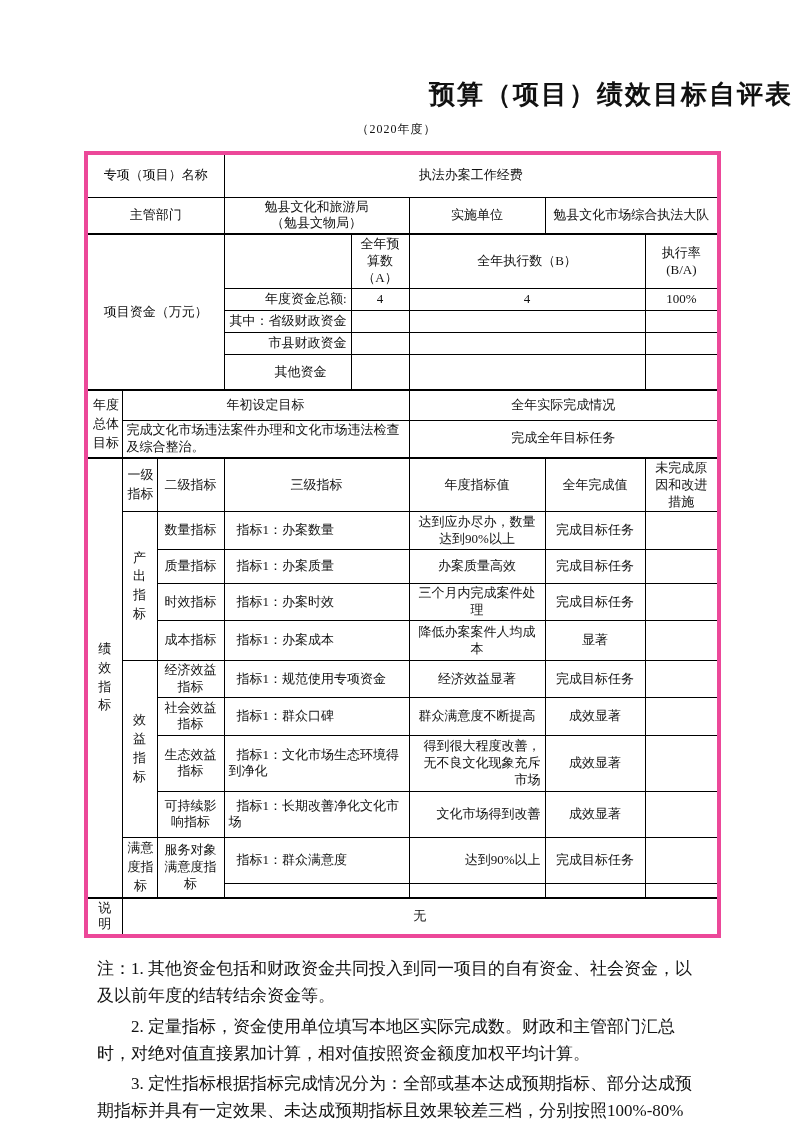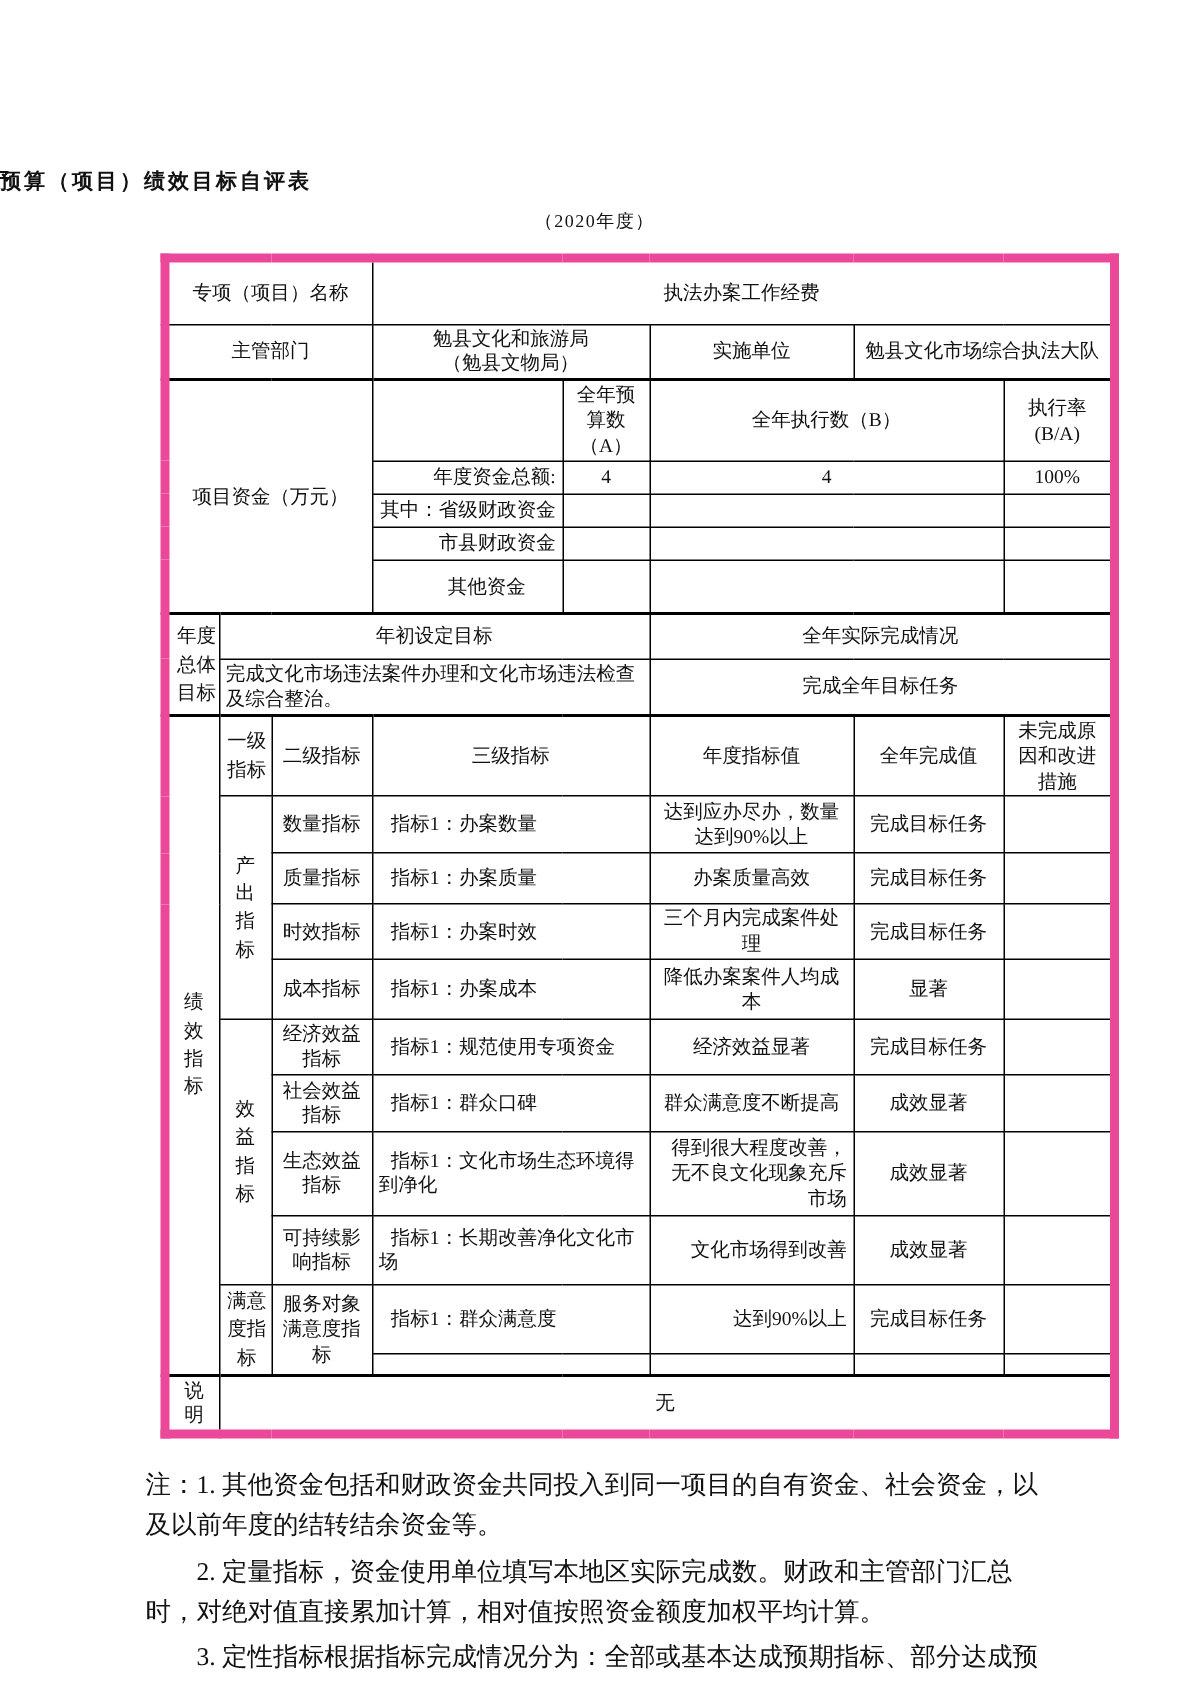--- a/index.html
+++ b/index.html
@@ -5,38 +5,38 @@
   html,body { margin:0; padding:0; background:#ffffff; }
   .page {
     position:relative;
     width:793px; height:1122px;
     background:#ffffff;
     font-family:"Liberation Serif","DejaVu Serif",serif;
     color:#111111;
     overflow:hidden;
   }
   .doc-title {
-    padding-top:112px;
-    text-align:left;
-    font-size:14px;
+    padding-top:77px;
+    text-align:right;
+    font-size:26px;
     font-weight:bold;
     letter-spacing:2px;
   }
   .doc-subtitle {
     margin-top:9px;
     text-align:center;
     font-size:12px;
     letter-spacing:1px;
   }
   table.form {
-    margin:13px 0 0 107px;
+    margin:13px 0 0 84px;
     width:634px;
     border-collapse:collapse;
     table-layout:fixed;
-    border:6px solid #ec4899;
+    border:4px solid #ec4899;
   }
   .form td {
     border:1px solid #000;
     font-size:13px;
     text-align:center;
     vertical-align:middle;
     padding:1px 4px;
     line-height:1.3;
     overflow:hidden;
     word-break:break-all;

